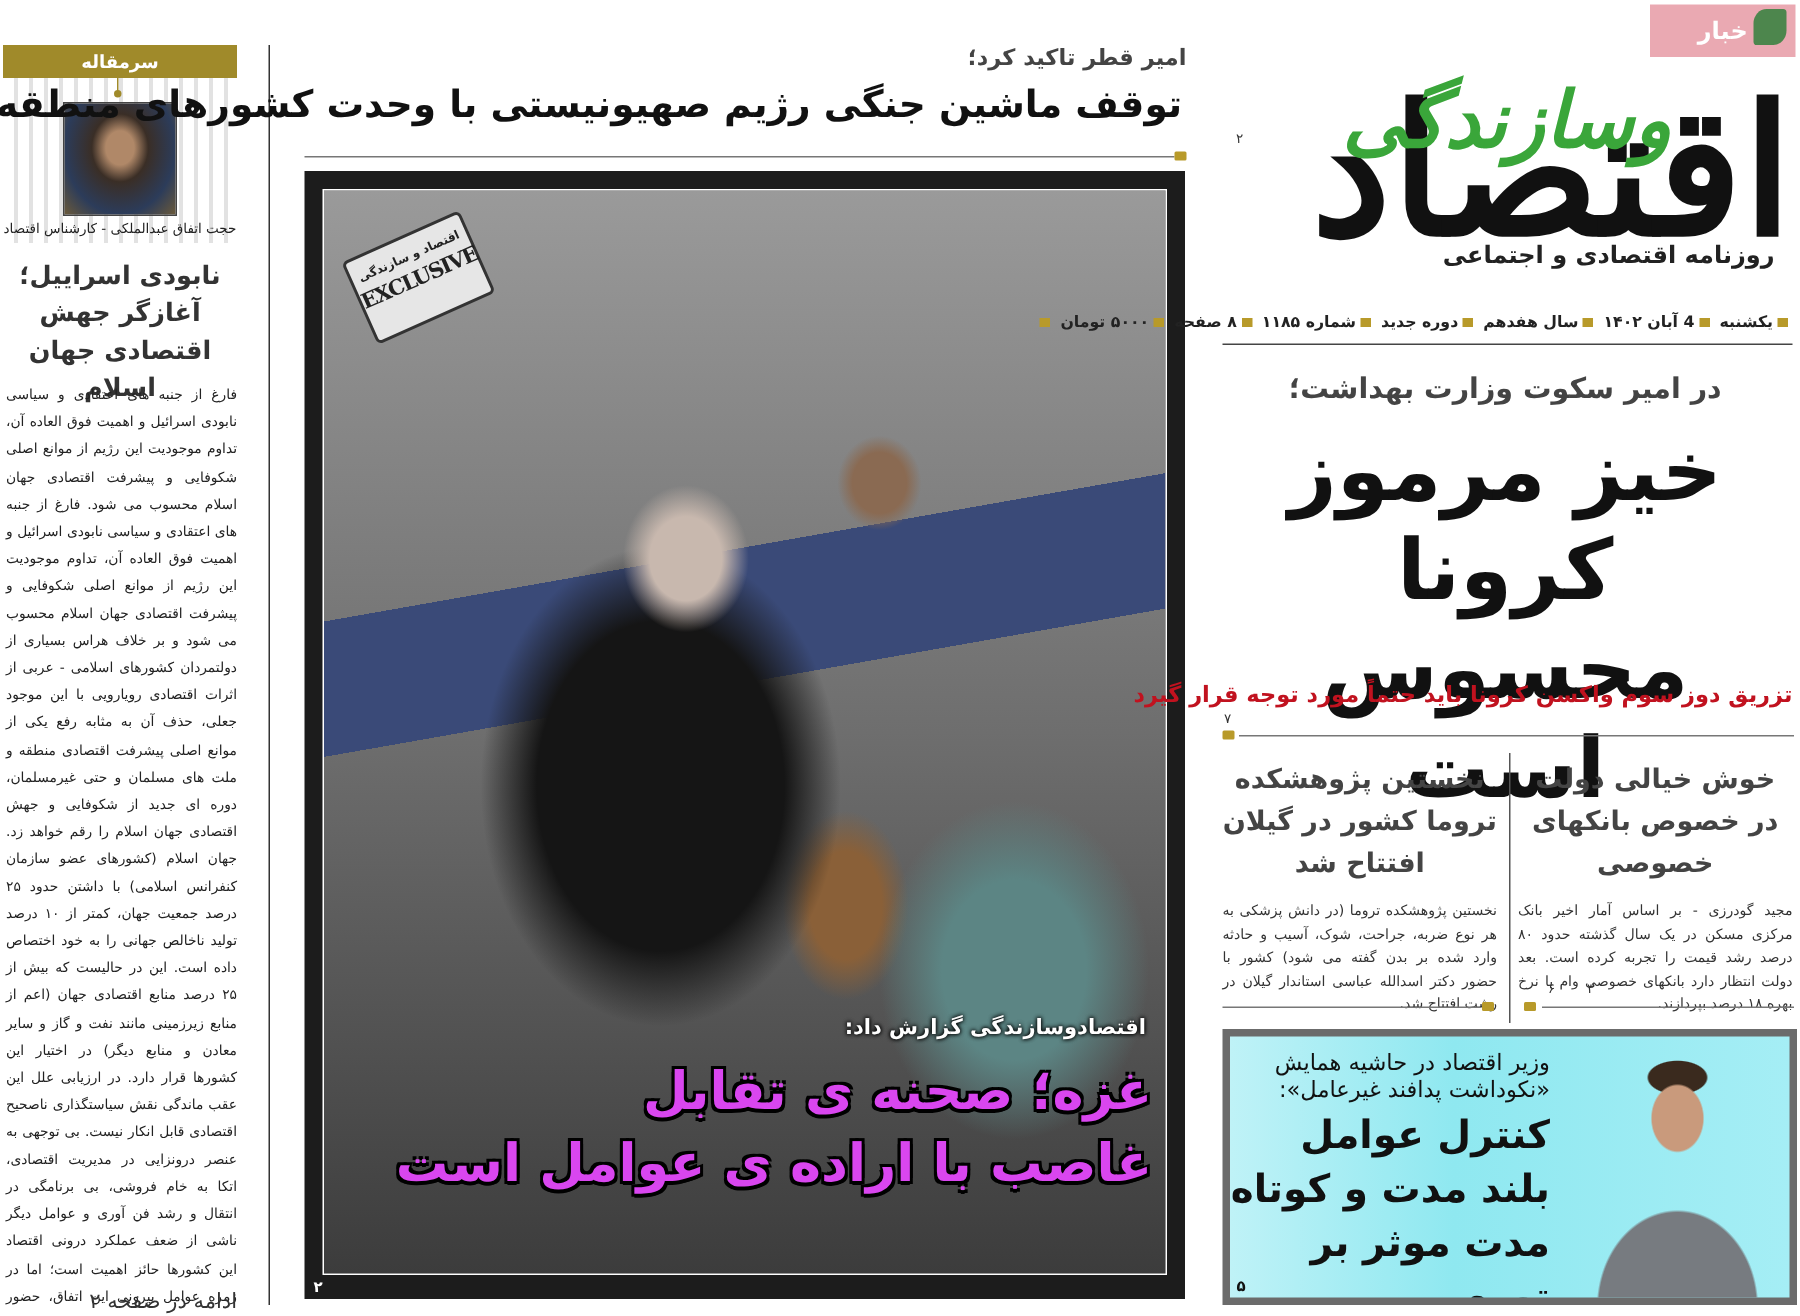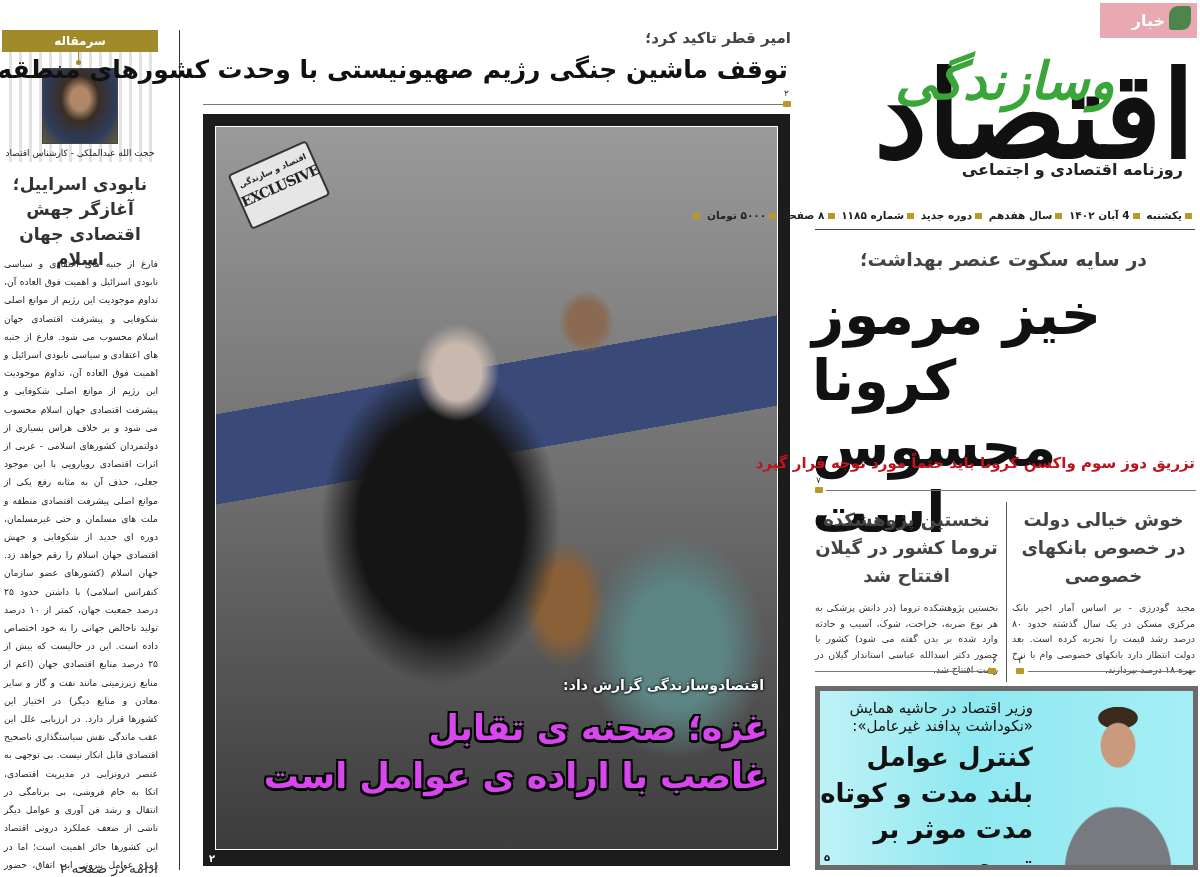--- a/index.html
+++ b/index.html
@@ -1,19 +1,19 @@
 <!DOCTYPE html>
 <html><head>
 <meta charset="utf-8">
 <style>
   * { box-sizing: border-box; margin: 0; padding: 0; }
   html, body { width: 1200px; height: 877px; background: #ffffff; overflow: hidden; }
   body { position: relative; font-family: "DejaVu Sans", sans-serif; color: #1a1a1a; direction: rtl; }
 
-  .abs { position: absolute; }
+  .abs { position: absolute; padding-left: 40px; }
 
   
   #editorial { left: 0; top: 0; width: 170px; height: 877px; }
   .ed-label {
     position: absolute; left: 2px; top: 30px; width: 156px; height: 22px;
     background: #a08a2a; color: #fff; font-size: 12px; font-weight: bold;
     text-align: center; line-height: 22px;
   }
   .ed-stripes {
     position: absolute; left: 2px; top: 52px; width: 156px; height: 110px;
@@ -72,21 +72,21 @@
   .badge-khabar { position: absolute; left: 1100px; top: 3px; width: 97px; height: 35px; background: #e8a0aa; opacity: 0.9; color: #fff; font-size: 16px; font-weight: bold; text-align: center; line-height: 35px; }
   .badge-khabar .leaf { position: absolute; right: 6px; top: 3px; width: 22px; height: 24px; background: #3a7a3a; border-radius: 40% 10%; }
   .masthead-main { position: absolute; left: 815px; top: 40px; width: 380px; height: 160px; }
   .masthead-main .big { position: absolute; left: 0; top: 0; width: 380px; font-size: 120px; font-weight: bold; color: #111; line-height: 150px; text-align: right; letter-spacing: -6px; font-family: "DejaVu Serif", serif; }
   .masthead-main .green { position: absolute; left: 80px; top: 10px; font-size: 52px; font-weight: bold; font-family: "DejaVu Serif", serif; color: #3aa63a; font-style: italic; }
   .masthead-main .tagline { position: absolute; right: 12px; top: 120px; font-size: 16px; font-weight: bold; color: #222; }
   .issue-line { position: absolute; left: 815px; top: 209px; width: 380px; font-size: 10.5px; font-weight: bold; color: #222; white-space: nowrap; text-align: right; }
   .issue-line .sep { display: inline-block; width: 7px; height: 6px; background: #b89a2a; margin: 0 3px; vertical-align: middle; }
 
   .kicker-right { position: absolute; left: 815px; top: 248px; width: 377px; text-align: center; font-size: 19px; font-weight: bold; color: #444; }
-  .headline-right { position: absolute; left: 812px; top: 282px; width: 383px; text-align: left; font-size: 56px; font-weight: bold; line-height: 66px; color: #111; letter-spacing: -2px; }
+  .headline-right { position: absolute; left: 812px; top: 282px; width: 383px; text-align: center; font-size: 56px; font-weight: bold; line-height: 66px; color: #111; letter-spacing: -2px; }
   .subhead-right { position: absolute; left: 815px; top: 454px; width: 380px; text-align: right; font-size: 15px; font-weight: bold; color: #c1121f; white-space: nowrap; }
   .page-right-7 { position: absolute; left: 816px; top: 475px; font-size: 9px; color: #333; }
 
   .col-story { position: absolute; width: 183px; }
   .col-story .title { font-size: 18px; font-weight: bold; line-height: 28px; color: #444; text-align: center; }
   .col-story .body { font-size: 9.4px; line-height: 15.5px; text-align: justify; color: #333; margin-top: 10px; }
   .vline-mid { position: absolute; left: 1006px; top: 502px; width: 1px; height: 180px; background: #555; }
 
   #minister-box { left: 815px; top: 686px; width: 383px; height: 184px; background: #6b6b6b; padding: 4px; }
   #minister-box .inner { position: absolute; left: 5px; top: 5px; right: 5px; bottom: 5px;
@@ -102,21 +102,21 @@
 </style>
 </head>
 <body>
 
 <div id="editorial" class="abs">
   <div class="ed-label">سرمقاله</div>
   <div class="ed-stripes"></div>
   <div class="ed-pin"></div>
   <div class="ed-pin-dot"></div>
   <div class="ed-photo"></div>
-  <div class="ed-caption">حجت الله عبدالملکی - کارشناس اقتصاد</div>
+  <div class="ed-caption">حجت اتفاق عبدالملکی - کارشناس اقتصاد</div>
   <div class="ed-title">نابودی اسراییل؛ آغازگر جهش اقتصادی جهان اسلام</div>
   <div class="ed-body">فارغ از جنبه های اعتقادی و سیاسی نابودی اسرائیل و اهمیت فوق العاده آن، تداوم موجودیت این رژیم از موانع اصلی شکوفایی و پیشرفت اقتصادی جهان اسلام محسوب می شود. فارغ از جنبه های اعتقادی و سیاسی نابودی اسرائیل و اهمیت فوق العاده آن، تداوم موجودیت این رژیم از موانع اصلی شکوفایی و پیشرفت اقتصادی جهان اسلام محسوب می شود و بر خلاف هراس بسیاری از دولتمردان کشورهای اسلامی - عربی از اثرات اقتصادی رویارویی با این موجود جعلی، حذف آن به مثابه رفع یکی از موانع اصلی پیشرفت اقتصادی منطقه و ملت های مسلمان و حتی غیرمسلمان، دوره ای جدید از شکوفایی و جهش اقتصادی جهان اسلام را رقم خواهد زد. جهان اسلام (کشورهای عضو سازمان کنفرانس اسلامی) با داشتن حدود ۲۵ درصد جمعیت جهان، کمتر از ۱۰ درصد تولید ناخالص جهانی را به خود اختصاص داده است. این در حالیست که بیش از ۲۵ درصد منابع اقتصادی جهان (اعم از منابع زیرزمینی مانند نفت و گاز و سایر معادن و منابع دیگر) در اختیار این کشورها قرار دارد. در ارزیابی علل این عقب ماندگی نقش سیاستگذاری ناصحیح اقتصادی قابل انکار نیست. بی توجهی به عنصر درونزایی در مدیریت اقتصادی، اتکا به خام فروشی، بی برنامگی در انتقال و رشد فن آوری و عوامل دیگر ناشی از ضعف عملکرد درونی اقتصاد این کشورها حائز اهمیت است؛ اما در زمره عوامل بیرونی این اتفاق، حضور رژیمی در مقیاس و با عنوان اسرائیل در نقطه ای حساس از جغرافیای منطقه و جهان اسلام، از عوامل بسیار مهم و در عین حال مغفول به شمار می رود و رفع این عارضه زمینه جهشی قابل ملاحظه در اقتصاد منطقه و جهان اسلام را فراهم می رود...</div>
   <div class="ed-more">ادامه در صفحه ۲</div>
 </div>
 <div class="vline-left"></div>
 
 <div class="kicker-center">امیر قطر تاکید کرد؛</div>
 <div class="headline-center">توقف ماشین جنگی رژیم صهیونیستی با وحدت کشورهای منطقه</div>
 <div class="abs page-num-small" style="left:784px; top:88px;">۲</div>
 <div class="rule" style="left:203px; top:104px; width:580px;"></div>
@@ -151,21 +151,21 @@
   <span class="sep"></span><span>4 آبان ۱۴۰۲</span>
   <span class="sep"></span><span>سال هفدهم</span>
   <span class="sep"></span><span>دوره جدید</span>
   <span class="sep"></span><span>شماره ۱۱۸۵</span>
   <span class="sep"></span><span>۸ صفحه</span>
   <span class="sep"></span><span>۵۰۰۰ تومان</span>
   <span class="sep"></span>
 </div>
 <div class="rule" style="left:815px; top:229px; width:380px; background:#444;"></div>
 
-<div class="kicker-right">در سایه سکوت عنصر بهداشت؛</div>
+<div class="kicker-right">در امیر سکوت وزارت بهداشت؛</div>
 <div class="headline-right">
   <div>خیز مرموز کرونا</div>
   <div>محسوس است</div>
 </div>
 <div class="subhead-right">تزریق دوز سوم واکسن کرونا باید حتماً مورد توجه قرار گیرد</div>
 <div class="page-right-7">۷</div>
 <div class="marker" style="left:815px; top:487px;"></div>
 <div class="rule" style="left:826px; top:490px; width:370px;"></div>
 
 <div class="col-story" style="left:1012px; top:506px;">

